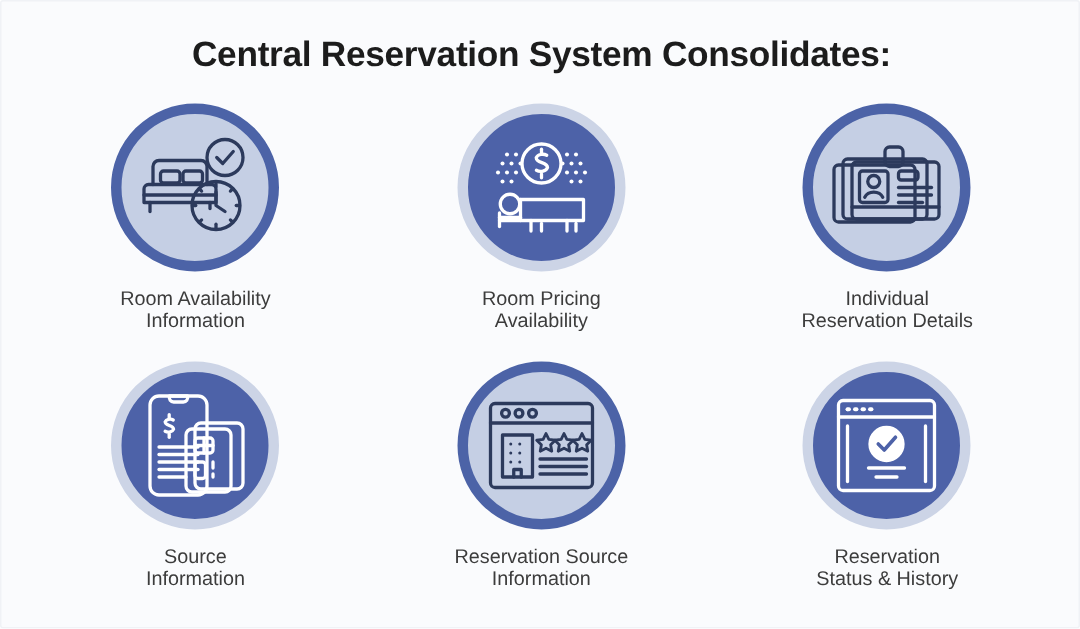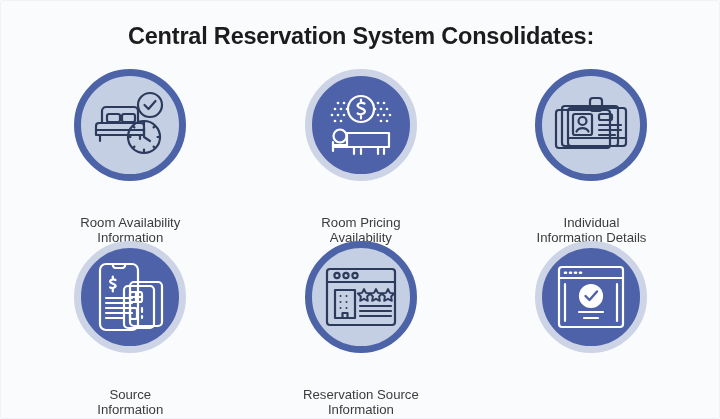--- a/index.html
+++ b/index.html
@@ -42,21 +42,20 @@
     width: 692px;
     display: flex;
     flex-wrap: wrap;
   }
   .cell {
     width: 230.6px;
     height: 172px;
     display: flex;
     flex-direction: column;
     align-items: center;
-    gap: 24px;
   }
   .circle {
     width: 112px;
     height: 112px;
     border-radius: 50%;
     display: flex;
     align-items: center;
     justify-content: center;
     box-sizing: border-box;
     flex: 0 0 auto;
@@ -197,21 +196,21 @@
             <path d="M24.5 39.5 a6.5 5.5 0 0 1 12 0"></path>
 
             <rect x="47" y="22" width="13" height="6" rx="1.8"></rect>
             <path d="M47 33 H69"></path>
             <path d="M47 38 H69"></path>
             <path d="M47 43 H63"></path>
           </svg>
         </span>
       </div>
       <div class="label">Individual
-Information Details</div>
+Reservation Details</div>
     </div>
 
     <div class="cell">
       <div class="circle dark">
         <span>
           <svg width="72" height="74" viewBox="0 0 72 74" fill="none" stroke="#ffffff" stroke-width="2.2" stroke-linecap="round" stroke-linejoin="round">
 
             <rect x="6" y="4" width="38" height="66" rx="6"></rect>
             <path d="M19 4 h12 a3 3 0 0 1 -3 4 h-6 a3 3 0 0 1 -3 -4 Z"></path>
 
@@ -300,16 +299,18 @@
             <path d="M62 21 V58"></path>
 
             <circle cx="36" cy="33" r="11" fill="#ffffff" stroke="#ffffff"></circle>
             <path d="M30.5 33 L34.5 37 L42 28.5" stroke="#4d62a8" stroke-width="2.4"></path>
 
             <path d="M24 49 H48"></path>
             <path d="M29 55 H43"></path>
           </svg>
         </span>
       </div>
+      <div class="label">Reservation
+Status &amp; History</div>
     </div>
 
   </div>
 </div>
 
 </body></html>

